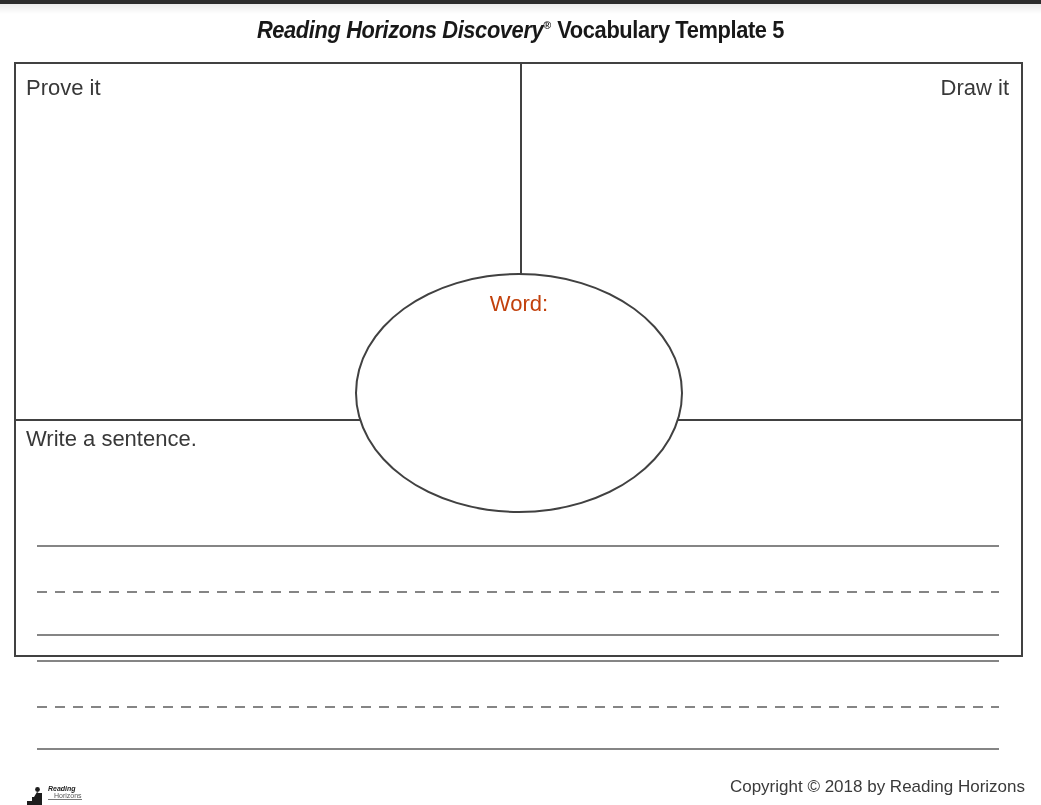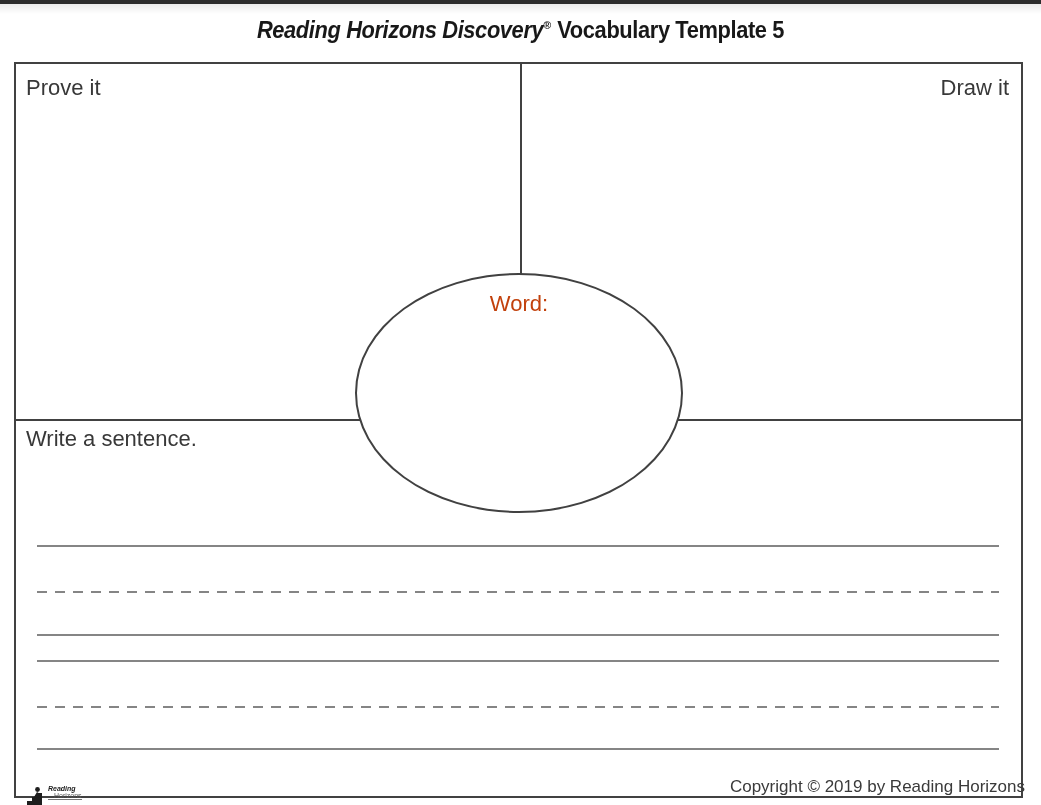--- a/index.html
+++ b/index.html
@@ -40,21 +40,21 @@
     transform-origin: center;
     white-space: nowrap;
   }
   .title .brand { font-style: italic; }
   .title sup { font-size: 0.48em; vertical-align: super; font-style: italic; }
   .title .rest { margin-left: 7px; }
 
   .worksheet {
     position: absolute;
     left: 14px; top: 62px;
-    width: 1009px; height: 736px;
+    width: 1009px; height: 595px;
     border: 2px solid #414141;
     box-sizing: border-box;
     background: #ffffff;
   }
   .v-divider {
     position: absolute;
     left: 504px; top: 0;
     width: 2px; height: 212px;
     background: #414141;
     z-index: 1;
@@ -167,13 +167,13 @@
     <path d="M2 24 L2 20 L7 20 L7 16 L12 16 L12 12 L17 12 L17 8 L22 8 L22 24 Z" fill="#1d1d1d"></path>
     <circle cx="17.5" cy="4.5" r="2.4" fill="#1d1d1d"></circle>
     <path d="M14 12 L17 7 L20 9 L18 13 Z" fill="#1d1d1d"></path>
   </svg>
   <div class="logo-text">
     <div class="lt1">Reading</div>
     <div class="lt2">Horizons</div>
   </div>
 </div>
 
-<div class="copyright">Copyright © 2019 by Reading Horizons</div>
+<div class="copyright">Copyright © 2018 by Reading Horizons</div>
 
 </body></html>

